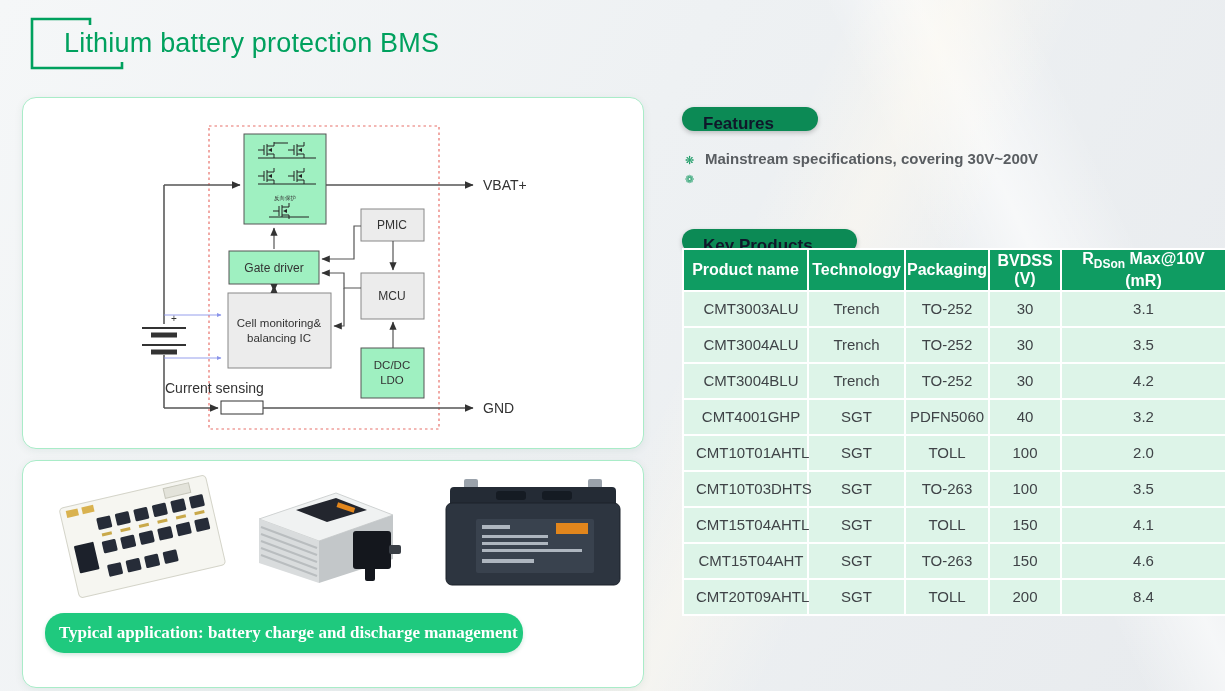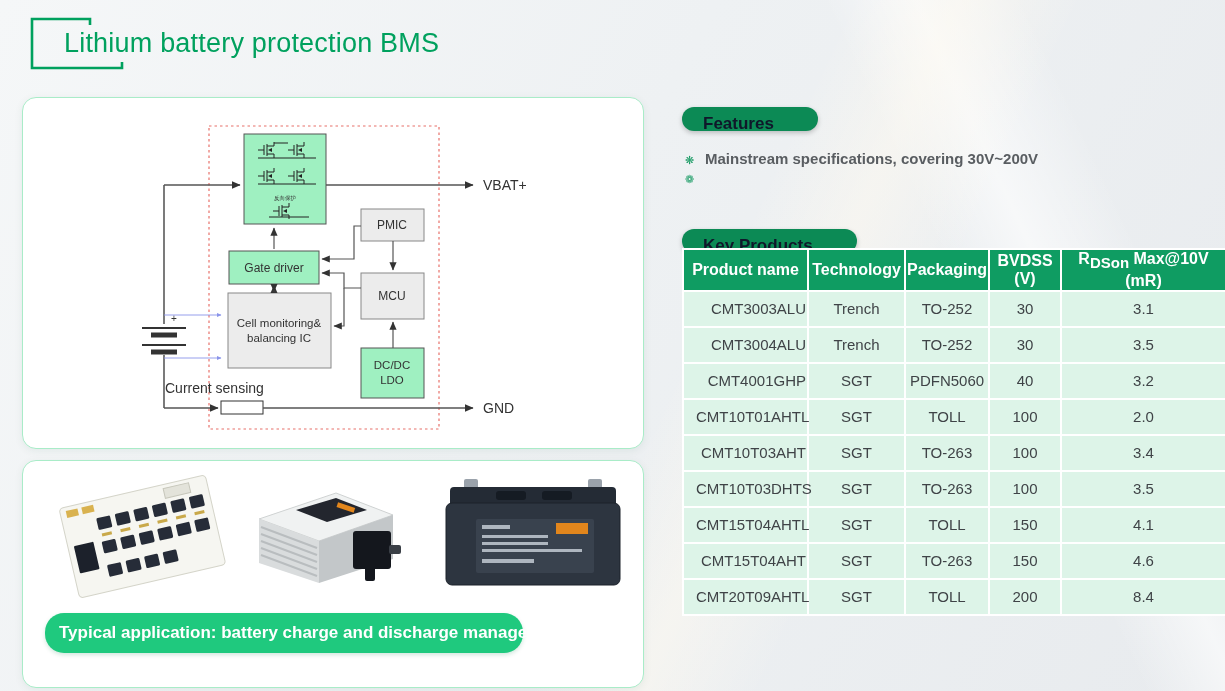--- a/index.html
+++ b/index.html
@@ -48,35 +48,35 @@
     margin-right:8px; text-align:center; }
   #feature-list .b-text{ font-size:15px; color:#595d61;font-weight:bold; }
 
   
   #products-table{ left:682px; top:248px; width:543px; border-collapse:collapse;
     table-layout:fixed; }
   #products-table th{
     background:var(--thead,#0f9c62); color:#fff; font-weight:bold; font-size:16px;
     border:2px solid #fff; height:40px; line-height:1.12; text-align:center; padding:0 1px;
   }
-  #products-table th sub{ font-size:15px; }
+  #products-table th sub{ font-size:12px; }
   #products-table td{
     background:var(--mint,#ddf4e8); border:2px solid #fff; height:36px;
     font-size:15px; color:#3f4347; text-align:center; padding:0 1px;
   }
-  #products-table td.col-name{ text-align:right; padding-left:12px; }
+  #products-table td.col-name{ text-align:center; padding-left:12px; }
   .w1{width:125px}.w2{width:97px}.w3{width:84px}.w4{width:72px}.w5{width:165px}
 
   
   .prod-img{ position:absolute; }
   #app-banner{
     position:absolute; left:22px; top:152px; width:478px; height:40px;
     background:var(--banner,#1fc97e); border-radius:19px;
     color:#fff; font-size:17px; font-weight:bold; line-height:40px;
-    padding-left:14px; white-space:nowrap; box-shadow:0 2px 4px rgba(0,120,70,.18);
+    padding-left:14px; white-space:nowrap; box-shadow:0 2px 4px rgba(0,120,70,.18);font-family:Liberation Serif, serif;
   }
 
   
   .dtx{ font-family:"Liberation Sans",sans-serif; fill:#333; }
 </style>
 </head>
 <body>
 
 <svg id="title-icon" class="abs" viewBox="0 0 100 60">
   <path d="M60,12 V6 H2 V55 H92 V49" fill="none" stroke="#00a15e" stroke-width="2.6"></path>
@@ -288,41 +288,41 @@
         <td>3.1</td>
       </tr>
       <tr>
         <td class="col-name">CMT3004ALU</td>
         <td>Trench</td>
         <td>TO-252</td>
         <td>30</td>
         <td>3.5</td>
       </tr>
       <tr>
+        <td class="col-name">CMT3004BLU</td>
+        <td>Trench</td>
+        <td>TO-252</td>
+        <td>30</td>
+        <td>4.2</td>
+      </tr>
+      <tr>
         <td class="col-name">CMT4001GHP</td>
         <td>SGT</td>
         <td>PDFN5060</td>
         <td>40</td>
         <td>3.2</td>
       </tr>
       <tr>
         <td class="col-name">CMT10T01AHTL</td>
         <td>SGT</td>
         <td>TOLL</td>
         <td>100</td>
         <td>2.0</td>
       </tr>
       <tr>
-        <td class="col-name">CMT10T03AHT</td>
-        <td>SGT</td>
-        <td>TO-263</td>
-        <td>100</td>
-        <td>3.4</td>
-      </tr>
-      <tr>
         <td class="col-name">CMT10T03DHTS</td>
         <td>SGT</td>
         <td>TO-263</td>
         <td>100</td>
         <td>3.5</td>
       </tr>
       <tr>
         <td class="col-name">CMT15T04AHTL</td>
         <td>SGT</td>
         <td>TOLL</td>

